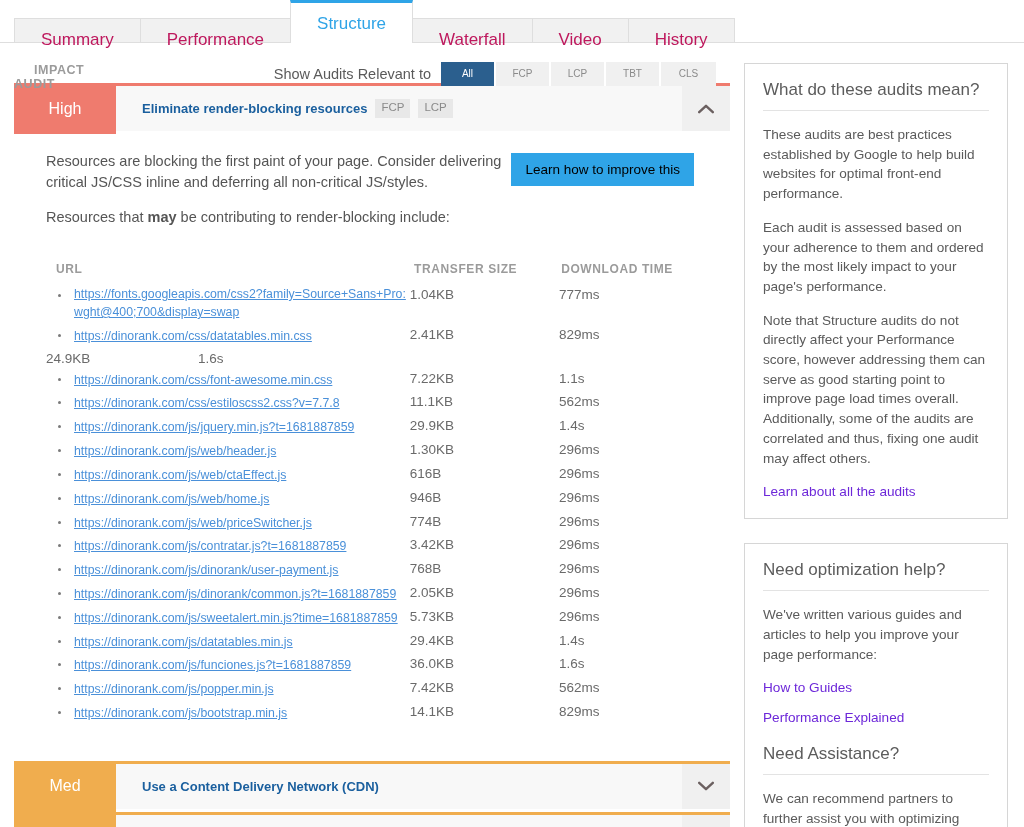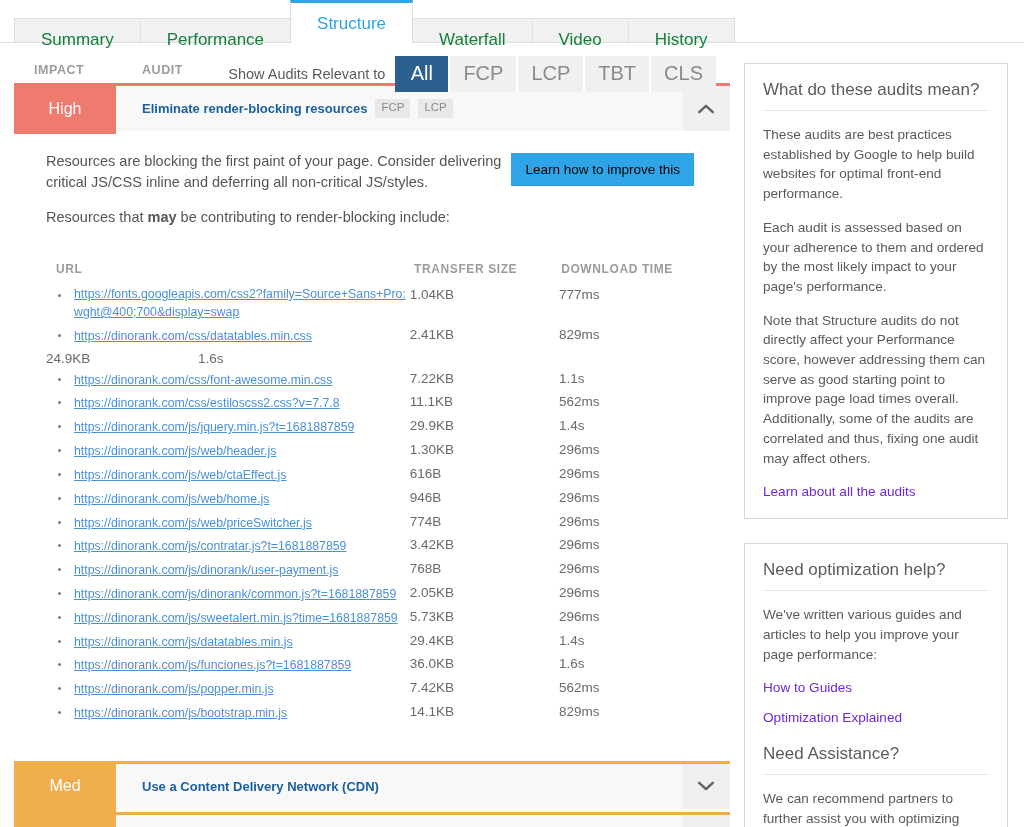--- a/index.html
+++ b/index.html
@@ -20,21 +20,21 @@
     height: 43px;
     border-bottom: 1px solid #dedede;
     background: #ffffff;
     padding-left: 14px;
   }
   .tab {
     padding: 0 26px;
     height: 24px;
     line-height: 42px;
     font-size: 17px;
-    color: #15803d;
+    color: #be185d;
     background: #f1f1f1;
     border: 1px solid #dedede;
     border-bottom: none;
     margin-right: -1px;
     cursor: pointer;
     white-space: nowrap;
   }
   .tab.active {
     background: #ffffff;
     color: #2fa4e7;
@@ -65,21 +65,21 @@
     color: #5a5a5a;
     margin-right: 10px;
   }
   .seg {
     display: flex;
   }
   .seg-btn {
     min-width: 55px;
     text-align: center;
     padding: 6px 13px 7px;
-    font-size: 20px;
+    font-size: 10px;
     color: #8a8a8a;
     background: #f0f0f0;
     border-right: 2px solid #ffffff;
     cursor: pointer;
     line-height: 1.15;
   }
   .seg-btn:last-child { border-right: none; }
   .seg-btn.active { background: #2b5f8e; color: #ffffff; }
 
   
@@ -87,20 +87,21 @@
     display: flex;
     font-size: 12.5px;
     letter-spacing: .55px;
     color: #9b9b9b;
     font-weight: bold;
     padding-bottom: 6px;
     margin-top: -26px;
     position: relative;
     z-index: 1;
     height: 20px;
+    flex-direction: column;
   }
   .colhead .c-impact { width: 128px; padding-left: 20px; }
   .colhead .c-audit { width: 200px; }
 
   
   .audit { margin-bottom: 0; }
   .audit-head {
     display: flex;
     align-items: stretch;
     height: 48px;
@@ -449,21 +450,21 @@
         </div>
       </div>
 
       <div class="panel">
         <h3>Need optimization help?</h3>
         <p>We've written various guides and articles to help you improve your page performance:</p>
         <div class="linkline">
           <a>How to Guides</a>
         </div>
         <div class="linkline">
-          <a>Optimization Explained</a>
+          <a>Performance Explained</a>
         </div>
         <h3 class="sub">Need Assistance?</h3>
         <p><span>We can recommend partners to further assist you with optimizing your site. </span></p>
       </div>
     </div>
 
   </div>
 </div>
 
 </body></html>

